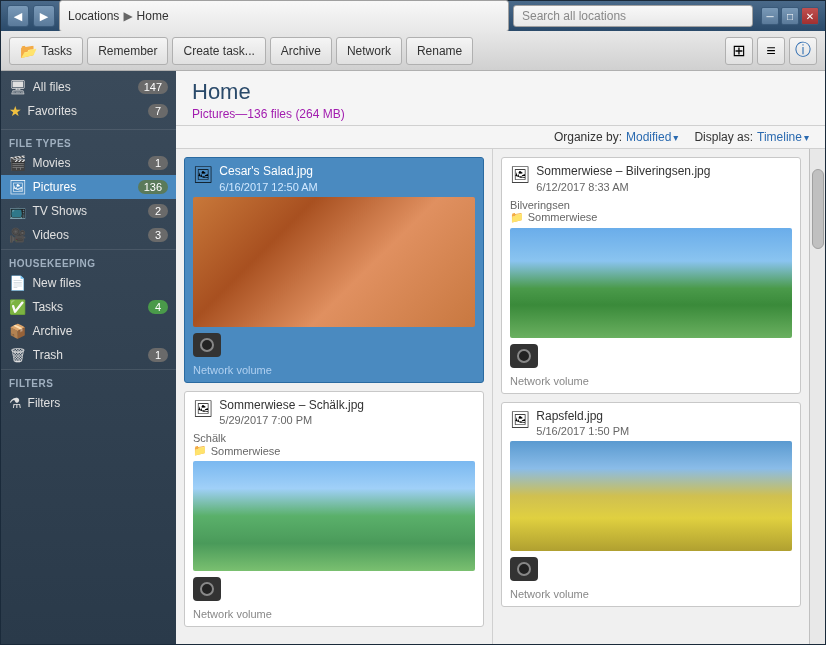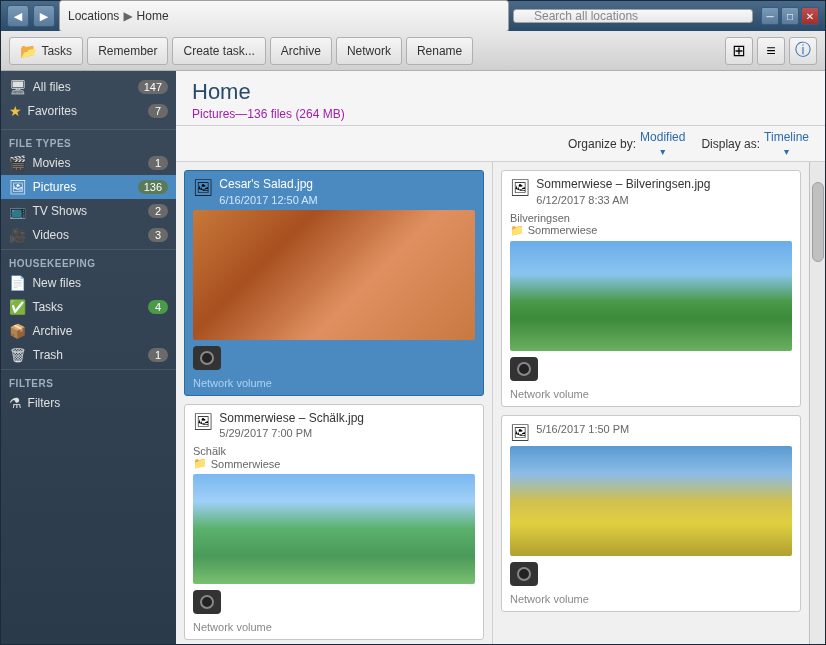--- a/index.html
+++ b/index.html
@@ -6,21 +6,21 @@
     body { font-family: 'Segoe UI', Arial, sans-serif; font-size: 12px; background: #4a5a6a; width: 826px; height: 645px; overflow: hidden; }
 
     .window { width: 826px; height: 645px; display: flex; flex-direction: column; border: 1px solid #1a2a3a; }
 
     
     .title-bar { background: linear-gradient(180deg, #4a6a8a 0%, #2a4a6a 100%); height: 30px; display: flex; align-items: center; padding: 0 6px; gap: 4px; flex-shrink: 0; }
     .title-bar-nav { display: flex; gap: 4px; align-items: center; }
     .nav-btn { width: 22px; height: 22px; background: linear-gradient(180deg, #7a9ab8 0%, #5a7a9a 100%); border: 1px solid #3a5a7a; border-radius: 3px; display: flex; align-items: center; justify-content: center; color: #fff; font-size: 11px; cursor: pointer; }
     .breadcrumb { background: linear-gradient(180deg, #f8f8f8 0%, #e8e8e8 100%); border: 1px solid #a0a0a0; border-radius: 3px; height: 32px; display: flex; align-items: center; padding: 0 8px; flex: 1; font-size: 12px; color: #333; }
     .breadcrumb-sep { color: #666; margin: 0 4px; }
-    .search-box { background: linear-gradient(180deg, #f8f8f8 0%, #e8e8e8 100%); border: 1px solid #a0a0a0; border-radius: 3px; height: 14px; display: flex; align-items: center; padding: 0 20px; width: 240px; color: #888; font-size: 12px; }
+    .search-box { background: linear-gradient(180deg, #f8f8f8 0%, #e8e8e8 100%); border: 1px solid #a0a0a0; border-radius: 3px; height: 22px; display: flex; align-items: center; padding: 0 8px; width: 240px; color: #888; font-size: 12px; }
     .win-controls { display: flex; gap: 2px; margin-left: 4px; }
     .win-btn { width: 18px; height: 18px; display: flex; align-items: center; justify-content: center; font-size: 10px; border: 1px solid #3a5a7a; background: linear-gradient(180deg, #7a9ab8 0%, #5a7a9a 100%); color: #fff; border-radius: 2px; cursor: pointer; }
     .win-btn.close-btn { background: linear-gradient(180deg, #c05050 0%, #a03030 100%); }
 
     
     .toolbar { background: linear-gradient(180deg, #e8e8e8 0%, #d0d0d0 100%); height: 40px; display: flex; align-items: center; padding: 0 8px; gap: 4px; border-bottom: 1px solid #b0b0b0; flex-shrink: 0; }
     .tb-btn { display: flex; align-items: center; gap: 4px; padding: 4px 10px; background: linear-gradient(180deg, #f5f5f5 0%, #e0e0e0 100%); border: 1px solid #b0b0b0; border-radius: 3px; cursor: pointer; font-size: 12px; color: #333; height: 28px; }
     .tb-icon { font-size: 14px; }
     .tb-right { margin-left: auto; display: flex; gap: 4px; }
     .tb-icon-btn { width: 28px; height: 28px; display: flex; align-items: center; justify-content: center; background: linear-gradient(180deg, #f5f5f5 0%, #e0e0e0 100%); border: 1px solid #b0b0b0; border-radius: 3px; cursor: pointer; font-size: 16px; }
@@ -42,21 +42,21 @@
     .star-icon { color: #f0c040; }
     .sidebar-divider { height: 1px; background: rgba(255,255,255,0.1); margin: 2px 0; }
 
     
     .content { flex: 1; background: #f0f0f0; display: flex; flex-direction: column; overflow: hidden; }
     .content-header { padding: 8px 16px 4px 16px; border-bottom: 1px solid #d0d0d0; background: #f5f5f5; }
     .content-title { font-size: 22px; font-weight: normal; color: #2a4a6a; margin-bottom: 2px; }
     .content-subtitle { font-size: 12px; color: #a21caf; }
     .organize-bar { display: flex; justify-content: flex-end; gap: 16px; padding: 4px 16px; background: #f5f5f5; border-bottom: 1px solid #d0d0d0; font-size: 12px; color: #333; }
     .organize-option { display: flex; align-items: center; gap: 4px; }
-    .organize-value { color: #2a6ab0; font-weight: 500; cursor: pointer; display: flex; align-items: center; gap: 2px; flex-direction: column; }
+    .organize-value { color: #2a6ab0; font-weight: 500; cursor: pointer; display: flex; align-items: center; gap: 2px; }
     .dropdown-arrow { font-size: 10px; }
 
     
     .file-grid { flex: 1; display: flex; overflow: hidden; position: relative; }
     .file-columns { flex: 1; display: flex; overflow: hidden; }
     .file-column { flex: 1; overflow-y: auto; border-right: 1px solid #d0d0d0; }
     .file-column:last-child { border-right: none; }
     .scrollbar-area { width: 16px; background: #e8e8e8; display: flex; flex-direction: column; align-items: center; border-left: 1px solid #c0c0c0; }
     .scroll-thumb { width: 12px; height: 80px; background: #c0c0c0; border-radius: 6px; margin-top: 20px; border: 1px solid #a0a0a0; }
 
@@ -314,20 +314,21 @@
                   <div class="camera-icon-inner"></div>
                 </div>
               </div>
               <div class="location-tag">Network volume</div>
             </div>
 
             <div class="file-card">
               <div class="file-card-header">
                 <span class="file-thumb-icon">🖼</span>
                 <div class="file-info">
+                  <div class="file-name">Rapsfeld.jpg</div>
                   <div class="file-date">5/16/2017 1:50 PM</div>
                 </div>
               </div>
               <div class="file-preview">
                 <div class="img-rapsfeld"></div>
               </div>
               <div class="camera-icon-wrap">
                 <div class="camera-icon">
                   <div class="camera-icon-inner"></div>
                 </div>

